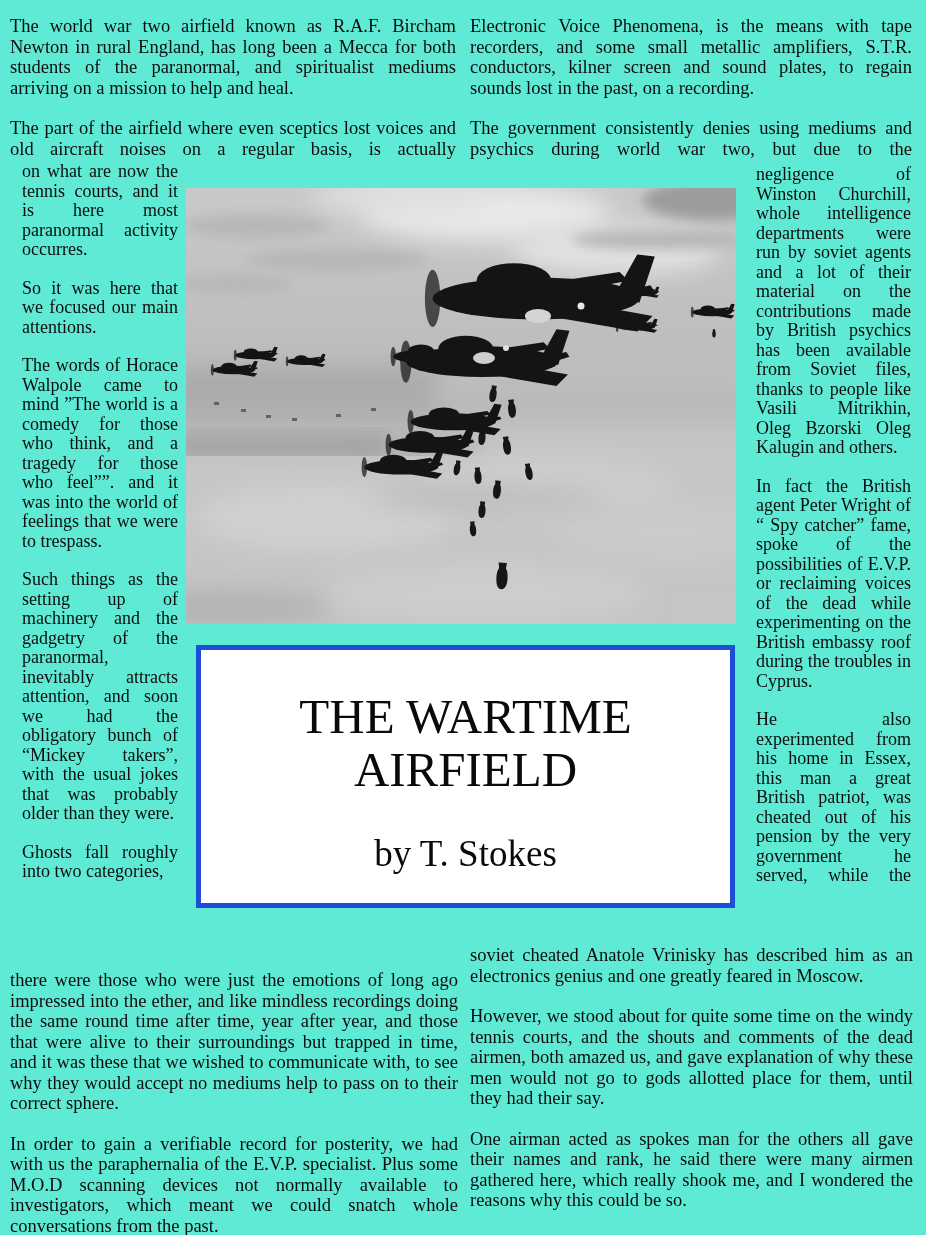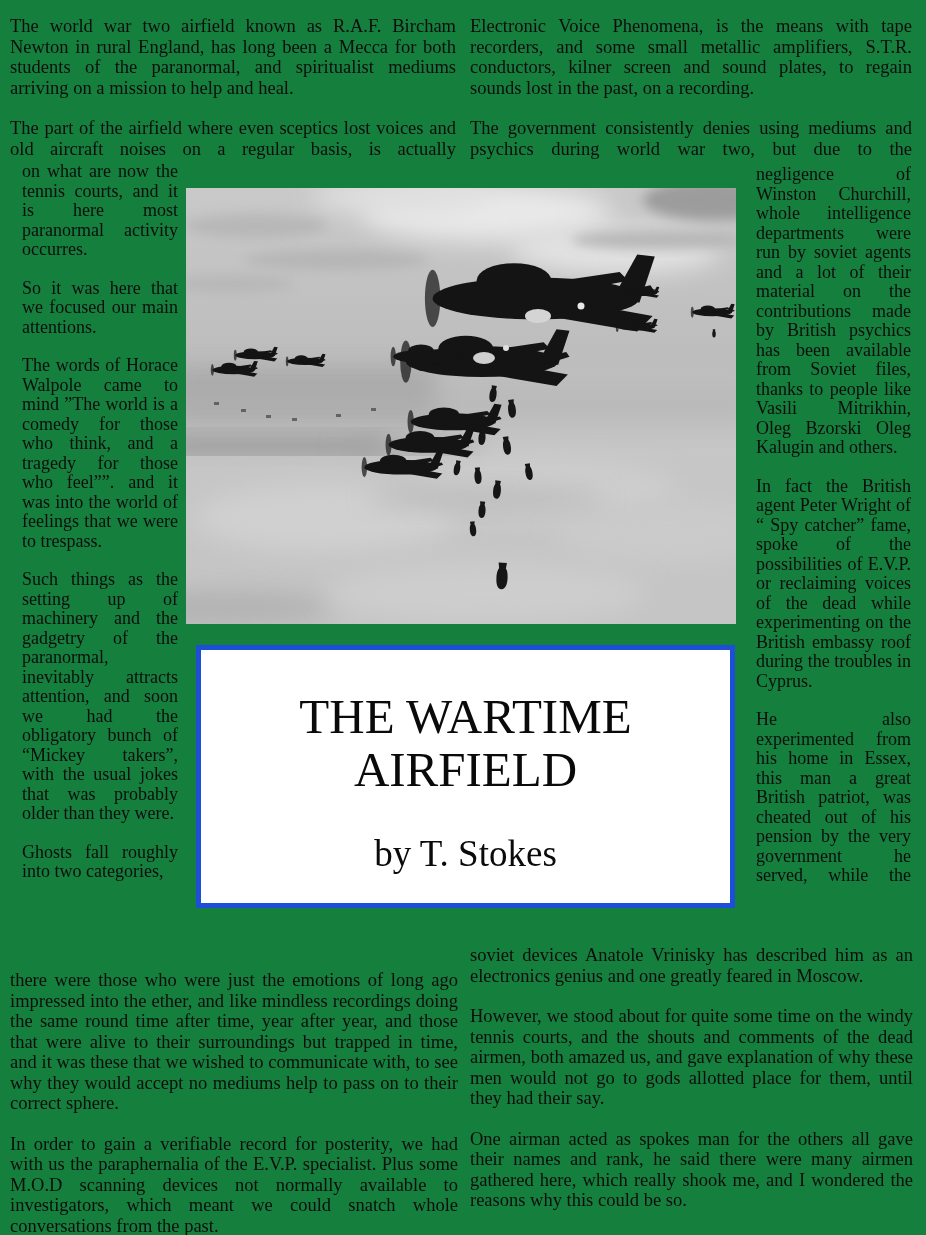--- a/index.html
+++ b/index.html
@@ -1,17 +1,17 @@
 <!DOCTYPE html>
 <html><head>
 <meta charset="utf-8">
 <style>
   html,body{margin:0;padding:0;background:#ffffff;}
   .page{
-    position:relative;width:926px;height:1235px;background:#15803d;
+    position:relative;width:926px;height:1235px;background:#5eead4;
     font-family:"Liberation Serif","DejaVu Serif",serif;
     color:#0d0d0d;overflow:hidden;
   }
   .tblock{position:absolute;}
   .tblock p{
     margin:0 0 20px 0;
     font-size:18.5px;line-height:20.5px;
     text-align:justify;text-justify:inter-word;
   }
   .narrow p{font-size:18px;line-height:19.5px;margin:0 0 19px 12px;}
@@ -69,21 +69,21 @@
     <p>In fact the British agent Peter Wright of “ Spy catcher” fame, spoke of the possibilities of E.V.P. or reclaiming voices of the dead while experimenting on the British embassy roof during the troubles in Cyprus.</p>
     <p class="cont">He also experimented from his home in Essex, this man a great British patriot, was cheated out of his pension by the very government he served, while the</p>
   </div>
 
   <div class="tblock" style="left:10px;top:947px;width:448px;margin-top:23px;">
     <p>there were those who were just the emotions of long ago impressed into the ether, and like mindless recordings doing the same round time after time, year after year, and those that were alive to their surroundings but trapped in time, and it was these that we wished to communicate with, to see why they would accept no mediums help to pass on to their correct sphere.</p>
     <p>In order to gain a verifiable record for posterity, we had with us the paraphernalia of the E.V.P. specialist. Plus some M.O.D scanning devices not normally available to investigators, which meant we could snatch whole conversations from the past.</p>
   </div>
 
   <div class="tblock" style="left:470px;top:945px;width:443px;">
-    <p>soviet devices  Anatole Vrinisky has described him as an electronics genius and one greatly feared in Moscow.</p>
+    <p>soviet cheated  Anatole Vrinisky has described him as an electronics genius and one greatly feared in Moscow.</p>
     <p>However, we stood about for quite some time on the windy tennis courts, and the shouts and comments of the dead airmen, both amazed us, and gave explanation of why these men would not go to gods allotted place for them, until they had their say.</p>
     <p>One airman acted as spokes man for the others all gave their names and rank,  he said there were many airmen gathered here, which really shook me, and I wondered the reasons why this could be so.</p>
   </div>
 
   <div class="photo" role="img" aria-label="Black and white wartime photograph of a formation of dark bomber aircraft flying above a cloud deck, dropping strings of bombs; smaller fighter silhouettes fly at left and right">
     <svg viewBox="0 0 550 436" preserveAspectRatio="none" aria-hidden="true">
       <defs>
         <linearGradient id="sky" x1="0" y1="0" x2="0" y2="1">
           <stop offset="0" stop-color="#c9c9c9"></stop>
           <stop offset="0.38" stop-color="#bdbdbd"></stop>

